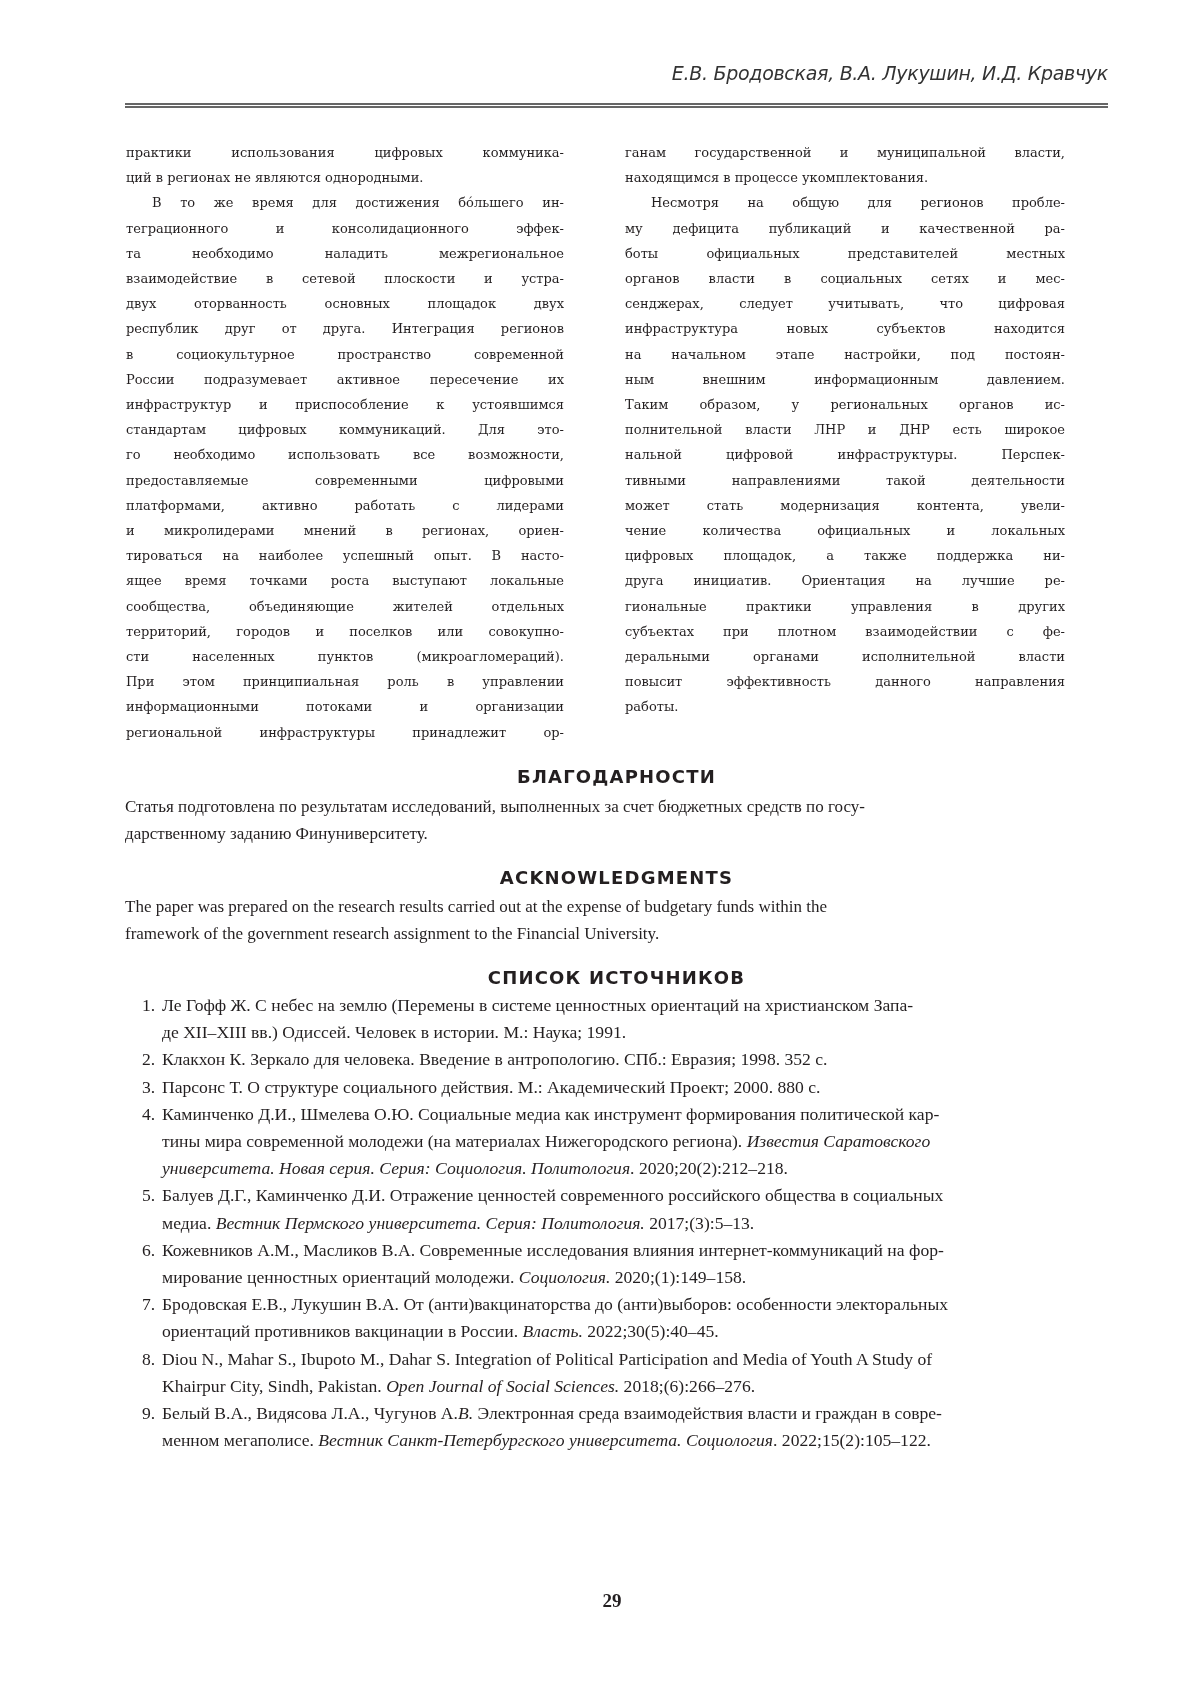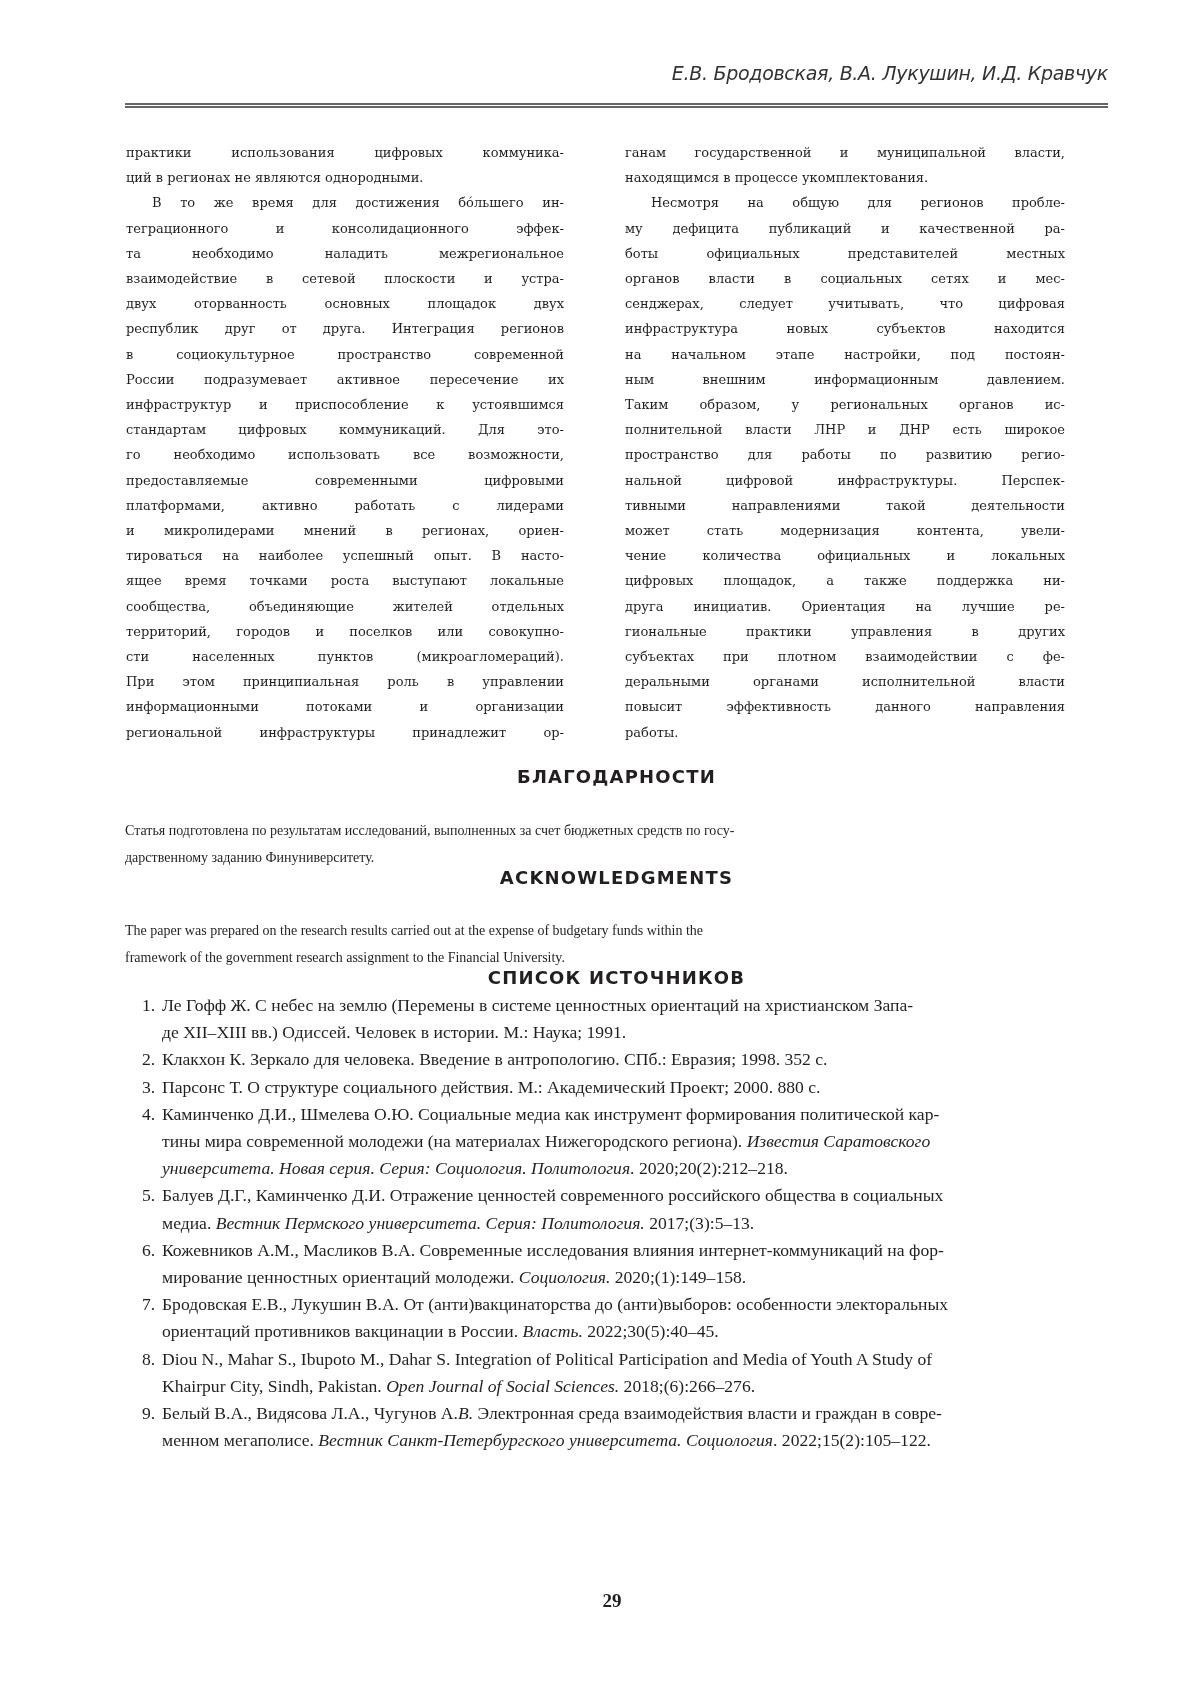--- a/index.html
+++ b/index.html
@@ -24,23 +24,22 @@
   .col .line { white-space: nowrap; display: block; text-align: justify; text-align-last: justify; }
   .col .line.last { text-align-last: left; }
   .col .line.indent { padding-left: 26px; }
   .sec-title {
     position: absolute; left: 113px; right: 104px; text-align: center;
     font-family: "DejaVu Sans", sans-serif; font-weight: bold; font-size: 18px;
     letter-spacing: 1.2px; color: #231f20;
   }
   .sec-body {
     position: absolute; left: 113px; width: 982px;
-    font-family: "Liberation Serif", serif; font-size: 14px; line-height: 27px;
+    font-family: "Liberation Serif", serif; font-size: 17px; line-height: 27px;
     color: #231f20;
-    margin-top: 24px;
   }
   .sec-body .line { display: block; white-space: nowrap; }
   .refs {
     position: absolute; left: 130px; top: 1070px; width: 965px;
     font-family: "Liberation Serif", serif; font-size: 17.6px; line-height: 27.2px;
     color: #231f20;
   }
   .ref { position: relative; padding-left: 20px; margin-bottom: 0; }
   .ref-num { position: absolute; left: 0; top: 0; }
   .ref .line { display: block; white-space: nowrap; }
@@ -91,21 +90,20 @@
     <span class="line indent">Несмотря на общую для регионов пробле-</span>
     <span class="line">му дефицита публикаций и качественной ра-</span>
     <span class="line">боты официальных представителей местных</span>
     <span class="line">органов власти в социальных сетях и мес-</span>
     <span class="line">сенджерах, следует учитывать, что цифровая</span>
     <span class="line">инфраструктура новых субъектов находится</span>
     <span class="line">на начальном этапе настройки, под постоян-</span>
     <span class="line">ным внешним информационным давлением.</span>
     <span class="line">Таким образом, у региональных органов ис-</span>
     <span class="line">полнительной власти ЛНР и ДНР есть широкое</span>
-    <span class="line">пространство для работы по развитию регио-</span>
     <span class="line">нальной цифровой инфраструктуры. Перспек-</span>
     <span class="line">тивными направлениями такой деятельности</span>
     <span class="line">может стать модернизация контента, увели-</span>
     <span class="line">чение количества официальных и локальных</span>
     <span class="line">цифровых площадок, а также поддержка ни-</span>
     <span class="line">друга инициатив. Ориентация на лучшие ре-</span>
     <span class="line">гиональные практики управления в других</span>
     <span class="line">субъектах при плотном взаимодействии с фе-</span>
     <span class="line">деральными органами исполнительной власти</span>
     <span class="line">повысит эффективность данного направления</span>

